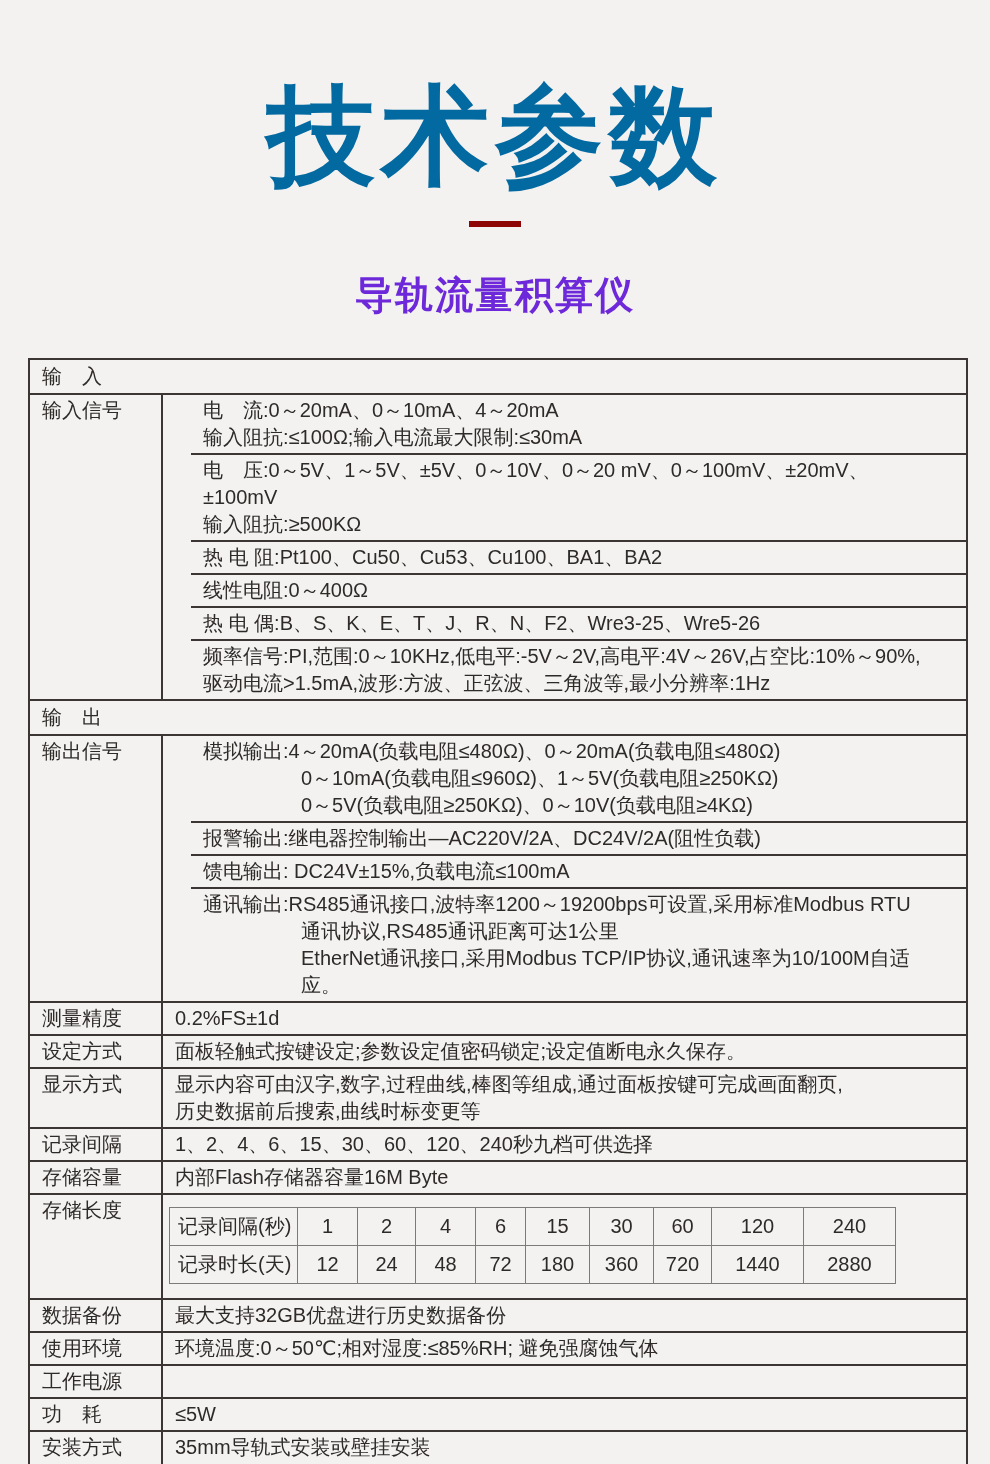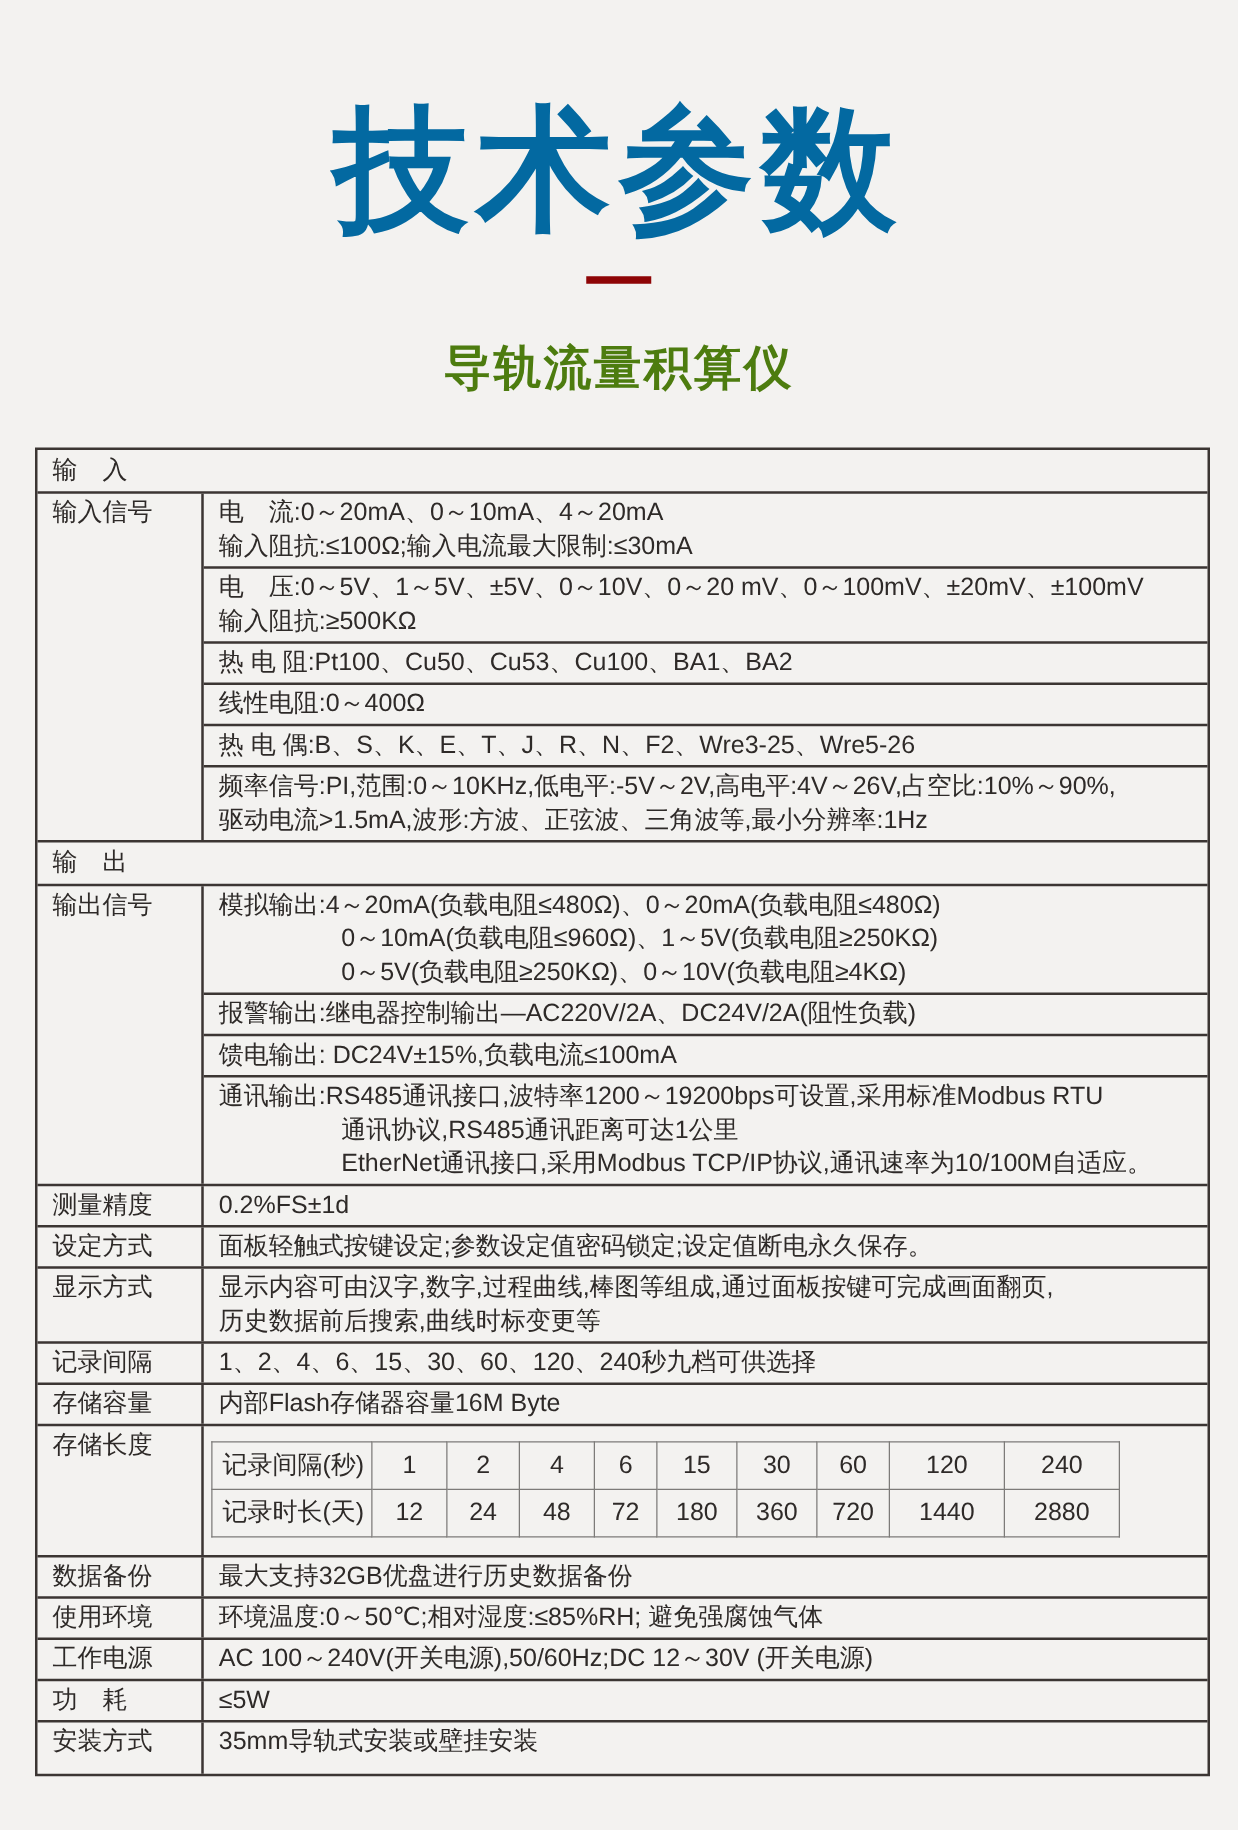--- a/index.html
+++ b/index.html
@@ -11,37 +11,37 @@
   .title{
     margin:0;padding-top:78px;text-align:center;
     font-size:108px;line-height:1.08;font-weight:bold;
     letter-spacing:6px;color:#0369a1;
   }
   .divider{
     width:52px;height:6px;margin:26px auto 0 auto;background:#8e0506;
   }
   .subtitle{
     margin:0;padding-top:48px;text-align:center;
-    font-size:38px;line-height:1.1;font-weight:bold;color:#4d7c0f;
+    font-size:38px;line-height:1.1;font-weight:bold;color:#6d28d9;
     letter-spacing:2px;
   }
   .spec-table{
     position:absolute;left:28px;top:358px;width:936px;
     border:2px solid #3b3533;background:#f3f2f0;
     font-size:20px;line-height:27px;
   }
   .row{display:flex;border-bottom:2px solid #3b3533;}
   .row:last-child{border-bottom:none;}
   .section{padding:3px 12px;font-weight:normal;}
   .cell-label{
     flex:0 0 115px;padding:2px 4px 2px 12px;
     border-right:2px solid #3b3533;
   }
   .cell-content{flex:1;min-width:0;display:flex;flex-direction:column;}
-  .sub{border-bottom:2px solid #3b3533;padding:2px 24px 2px 12px;}
+  .sub{border-bottom:2px solid #3b3533;padding:2px 24px 2px 12px;margin-left:28px;}
   .sub:last-child{border-bottom:none;}
   .plain{padding:2px 8px 2px 12px;}
   .indent{padding-left:98px;}
   .tall{padding-bottom:12px;}
   .storage-table{
     border-collapse:collapse;table-layout:fixed;width:617px;
     margin:12px 0 14px 6px;background:#f3f2f0;
   }
   .storage-table td{
     border:1px solid #7d7b79;height:37px;text-align:center;
@@ -199,23 +199,20 @@
 
   <div class="row">
     <div class="cell-label">使用环境</div>
     <div class="cell-content">
       <div class="plain">环境温度:0～50℃;相对湿度:≤85%RH; 避免强腐蚀气体</div>
     </div>
   </div>
 
   <div class="row">
     <div class="cell-label">工作电源</div>
-    <div class="cell-content">
-      <div class="plain">AC 100～240V(开关电源),50/60Hz;DC 12～30V (开关电源)</div>
-    </div>
   </div>
 
   <div class="row">
     <div class="cell-label">功　耗</div>
     <div class="cell-content">
       <div class="plain">≤5W</div>
     </div>
   </div>
 
   <div class="row">

